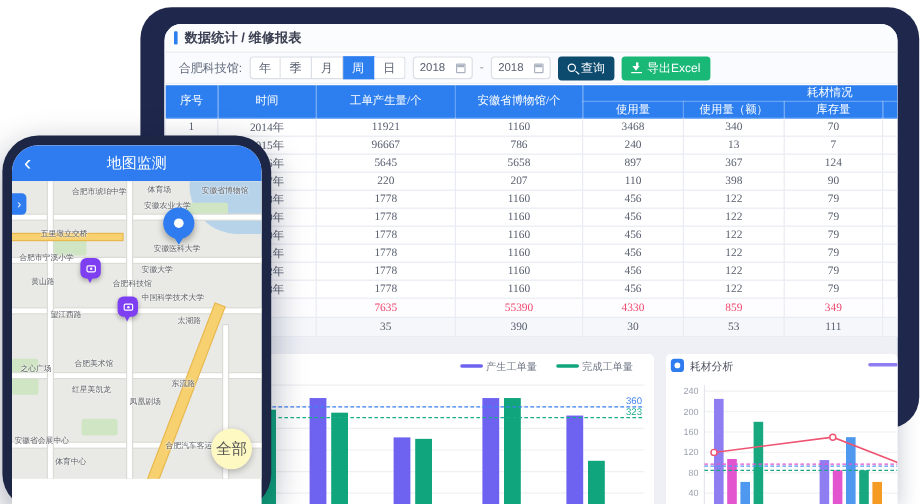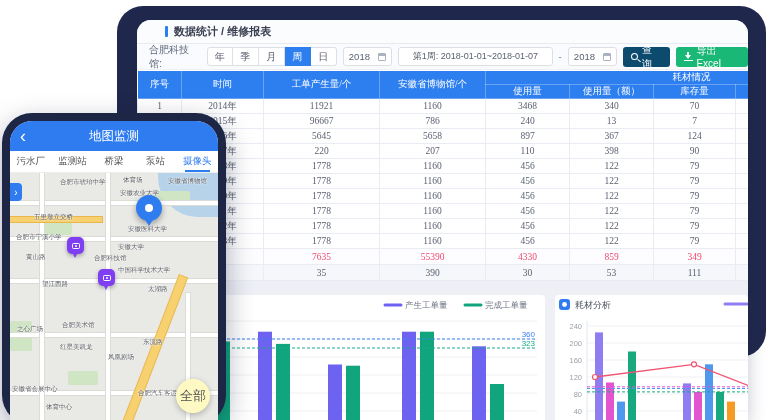--- a/index.html
+++ b/index.html
@@ -8,21 +8,21 @@
 
   
   .navy { position:absolute; left:117px; top:6px; width:649px; height:351px;
     background:#20294d; border-radius:26px; }
 
   
   .dash { position:absolute; left:137px; top:20px; width:611px; height:400px;
     background:#eef0f6; border-radius:14px 14px 0 0; overflow:hidden;
     box-shadow:0 4px 18px rgba(20,30,70,.25); }
   .crumb { height:24px; background:#fbfcfe; border-bottom:1px solid #e8eaf0;
-    display:flex; align-items:center; padding-left:28px; }
+    display:flex; align-items:center; padding-left:8px; }
   .crumb .bar { width:3px; height:11px; background:#2d7ff0; border-radius:1px; margin-right:6px; }
   .crumb span { font-size:11px; color:#3a3f51; font-weight:bold; }
 
   .filters { height:26px; background:#fafbfe; display:flex; align-items:center;
     padding-left:12px; gap:6px; border-bottom:1px solid #eef0f4; }
   .flabel { font-size:10px; color:#606a7b; }
   .seg { display:flex; }
   .seg .cell { width:26px; height:19px; border:1px solid #dcdfe6; border-left:none;
     background:#fff; color:#5a6170; font-size:10px; display:flex; align-items:center;
     justify-content:center; cursor:pointer; }
@@ -133,23 +133,20 @@
     <div class="seg" id="periods">
         <div class="cell">年</div>
         <div class="cell">季</div>
         <div class="cell">月</div>
         <div class="cell active">周</div>
         <div class="cell">日</div>
       </div>
     <div class="box year">
       <span>2018</span>
       <span class="cal"></span>
-    </div>
-    <div class="box range">
-      <span>第1周: 2018-01-01~2018-01-07</span>
     </div>
     <span class="dashsep">-</span>
     <div class="box year">
       <span>2018</span>
       <span class="cal"></span>
     </div>
     <div class="btn search">
       <span class="mag"></span>
       <span>查询</span>
     </div>
@@ -380,27 +377,20 @@
     </div>
   </div>
 </div>
 
 <div class="phone">
   <div class="screen">
     <div class="phead">
       <span class="back">‹</span>
       <span class="t">地图监测</span>
     </div>
-    <div class="ptabs" id="ptabs">
-        <div class="ptab">污水厂</div>
-        <div class="ptab">监测站</div>
-        <div class="ptab">桥梁</div>
-        <div class="ptab">泵站</div>
-        <div class="ptab active">摄像头</div>
-      </div>
     <div class="map">
       <div class="water" style="left:148px; top:0; width:60px; height:44px;"></div>
       <div class="green" style="left:34px; top:46px; width:28px; height:16px;"></div>
       <div class="green" style="left:146px; top:18px; width:34px; height:14px;"></div>
       <div class="green" style="left:0; top:148px; width:22px; height:30px;"></div>
       <div class="green" style="left:58px; top:198px; width:30px; height:14px;"></div>
       <div class="road h" style="top:28px;"></div>
       <div class="road h" style="top:64px;"></div>
       <div class="road h" style="top:106px;"></div>
       <div class="road h" style="top:160px;"></div>

